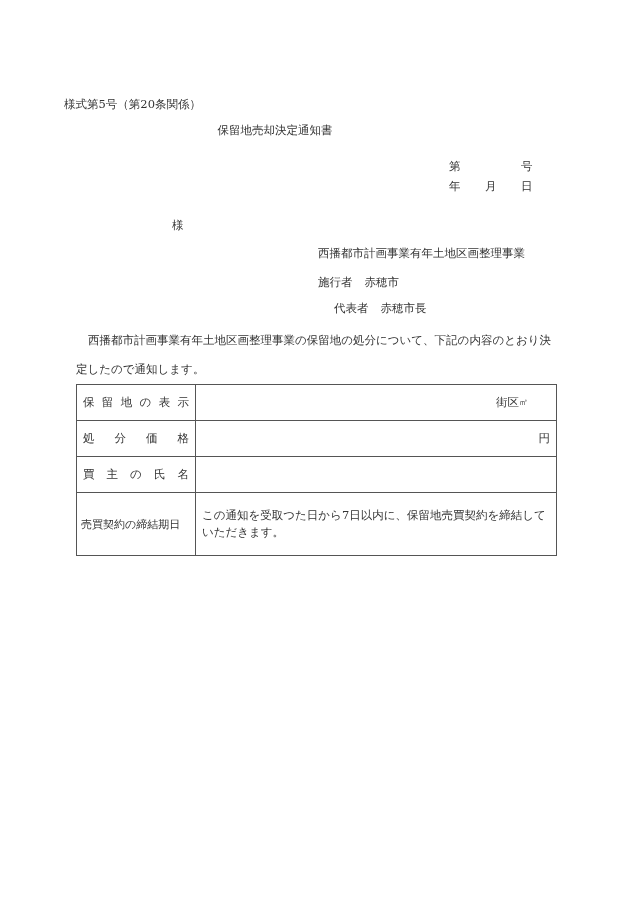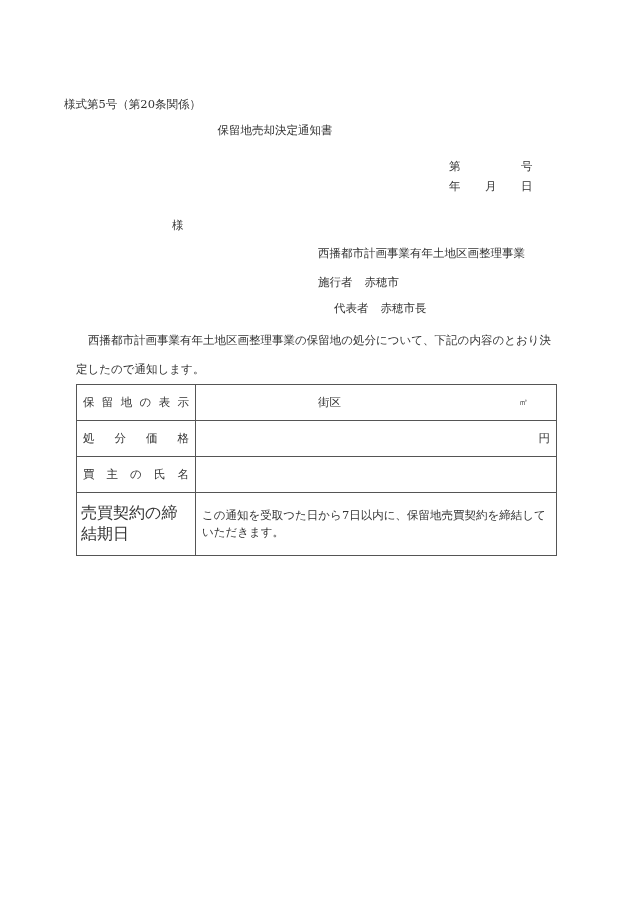--- a/index.html
+++ b/index.html
@@ -14,21 +14,21 @@
   .addressee { left: 172px; top: 218px; }
   .issuer-1 { left: 318px; top: 246px; }
   .issuer-2 { left: 318px; top: 275px; }
   .issuer-3 { left: 318px; top: 301px; margin-left: 16px; }
   .body-text { left: 76px; top: 326px; width: 484px; white-space: normal; line-height: 29px; text-indent: 12px; }
   table.main { position: absolute; left: 76px; top: 384px; width: 481px; border-collapse: collapse; }
   table.main td { border: 1px solid #555; padding: 0 6px; font-size: 11.5px; vertical-align: middle; }
   table.main td.label { width: 106px; height: 35px; }
   table.main tr.tall td { height: 62px; }
   .spread { display: flex; justify-content: space-between; }
-  .cell-flex { display: flex; justify-content: space-between; align-items: center; }
+  .cell-flex { display: flex; justify-content: flex-end; align-items: center; }
   .right { text-align: right; }
   .deadline-text { line-height: 17px; white-space: normal; padding-right: 4px; }
 </style>
 </head>
 <body>
 
 <div class="abs form-no">様式第5号（第20条関係）</div>
 <div class="abs title">保留地売却決定通知書</div>
 
 <div class="abs num-row">
@@ -92,17 +92,17 @@
         <span>買</span>
         <span>主</span>
         <span>の</span>
         <span>氏</span>
         <span>名</span>
       </div>
     </td>
     <td></td>
   </tr>
   <tr class="tall">
-    <td class="label" style="font-size:16px;padding:0 4px">売買契約の締結期日</td>
+    <td class="label" style="font-size:11px;padding:0 4px">売買契約の締結期日</td>
     <td class="deadline-text">この通知を受取つた日から7日以内に、保留地売買契約を締結していただきます。</td>
   </tr>
 </tbody>
   </table>
 
 </body></html>

